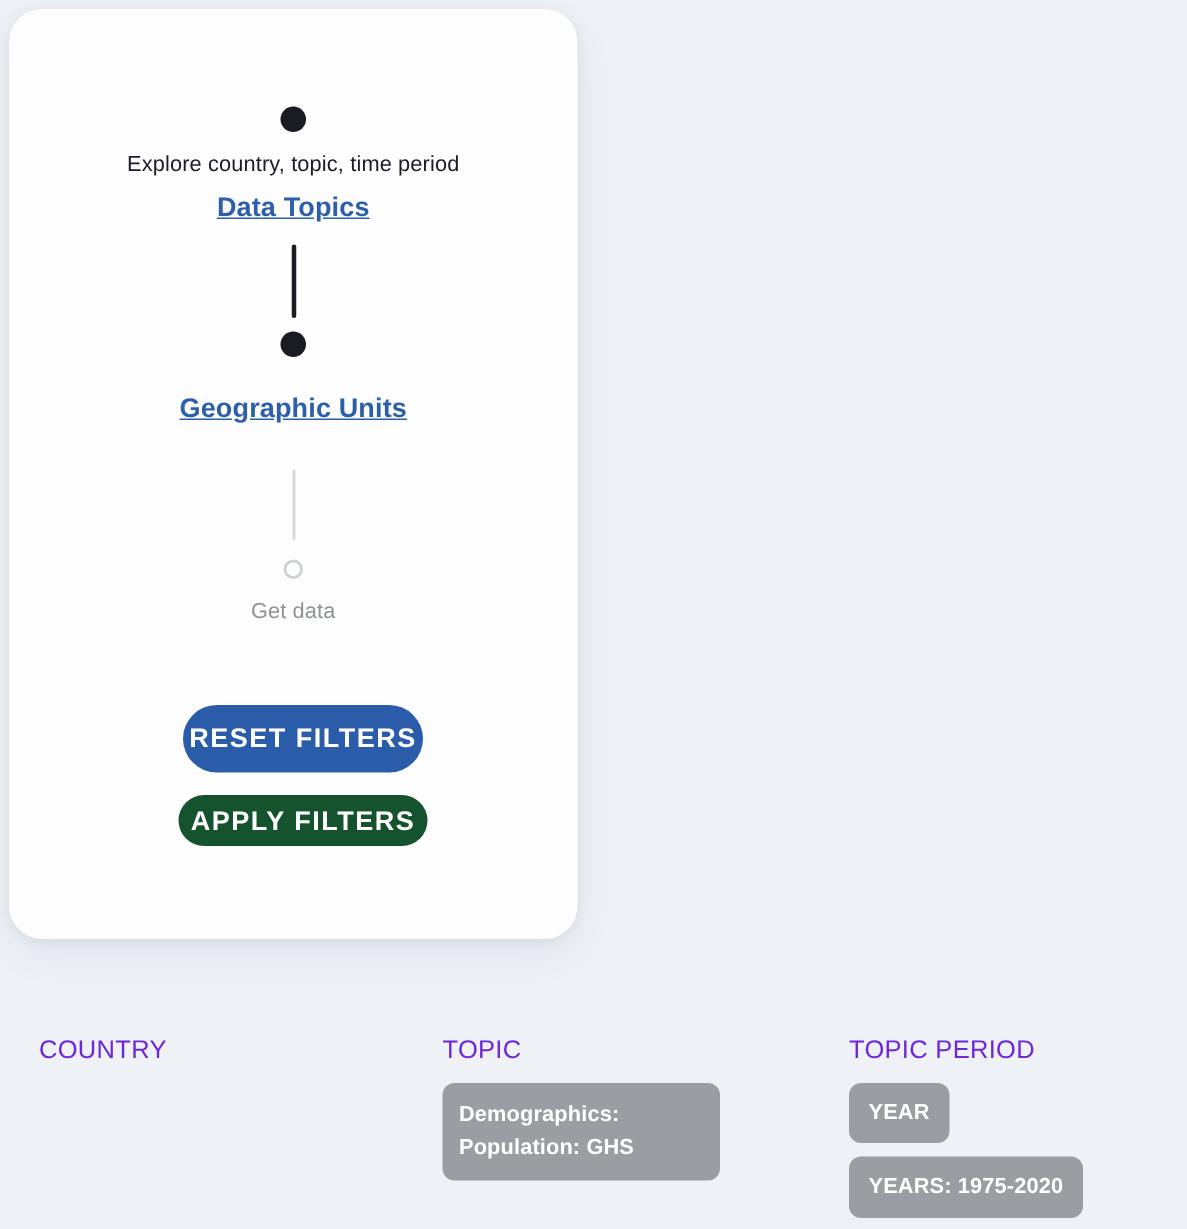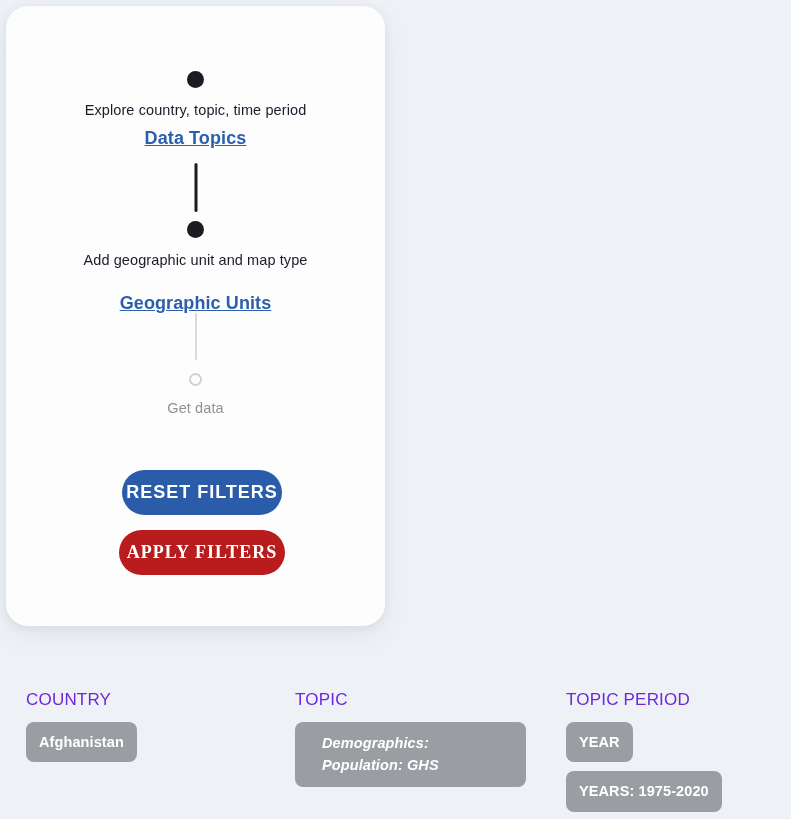--- a/index.html
+++ b/index.html
@@ -118,25 +118,24 @@
     top: 464px;
     width: 160px;
     height: 45px;
     background: #2a5caa;
   }
 
   #apply-filters-button {
     left: 113px;
     top: 524px;
     width: 166px;
-    height: 45px;
-    background: #b91c1c;
+    height: 34px;
+    background: #14532d;
     color: #ffffff;
     cursor: default;
-    font-family: Liberation Serif, serif;
   }
 
   
   #filter-summary {
     position: absolute;
     left: 0;
     top: 690px;
     width: 791px;
     height: 129px;
   }
@@ -166,43 +165,41 @@
     border-radius: 8px;
     font-size: 14.5px;
     font-weight: bold;
     letter-spacing: 0.1px;
     padding: 9px 13px;
     line-height: 1.55;
     cursor: pointer;
   }
 
   .chip.wide {
-    width: 231px;
-    padding: 10px 27px;
-    font-style: italic;
+    width: 185px;
+    padding: 10px 11px;
   }
 </style>
 </head>
 <body>
 
 <div id="stepper-card">
 
   <div class="stepper">
 
     <div class="step" style="top:65px;">
       <div class="dot"></div>
       <div class="step-title" style="margin-top:14px;">Explore country, topic, time period</div>
       <a class="step-link" style="margin-top:9px;">Data Topics</a>
     </div>
 
     <div class="connector" style="top:157px; height:49px;"></div>
 
     <div class="step" style="top:215px;">
       <div class="dot"></div>
-      <div class="step-title" style="margin-top:14px;">Add geographic unit and map type</div>
       <a class="step-link" style="margin-top:24px;">Geographic Units</a>
     </div>
 
     <div class="connector light" style="top:307px; height:47px;"></div>
 
     <div class="step" style="top:367px;">
       <div class="dot hollow"></div>
       <div class="step-title muted" style="margin-top:14px;">Get data</div>
     </div>
 
@@ -211,23 +208,20 @@
   <button class="btn" id="reset-filters-button">RESET FILTERS</button>
 
   <button class="btn" id="apply-filters-button">APPLY FILTERS</button>
 
 </div>
 
 <div id="filter-summary">
 
   <div class="filter-col" style="left:26px;">
     <div class="filter-label">COUNTRY</div>
-    <div class="chip-row">
-      <div class="chip">Afghanistan</div>
-    </div>
   </div>
 
   <div class="filter-col" style="left:295px;">
     <div class="filter-label">TOPIC</div>
     <div class="chip-row">
       <div class="chip wide">Demographics: Population: GHS</div>
     </div>
   </div>
 
   <div class="filter-col" style="left:566px;">

